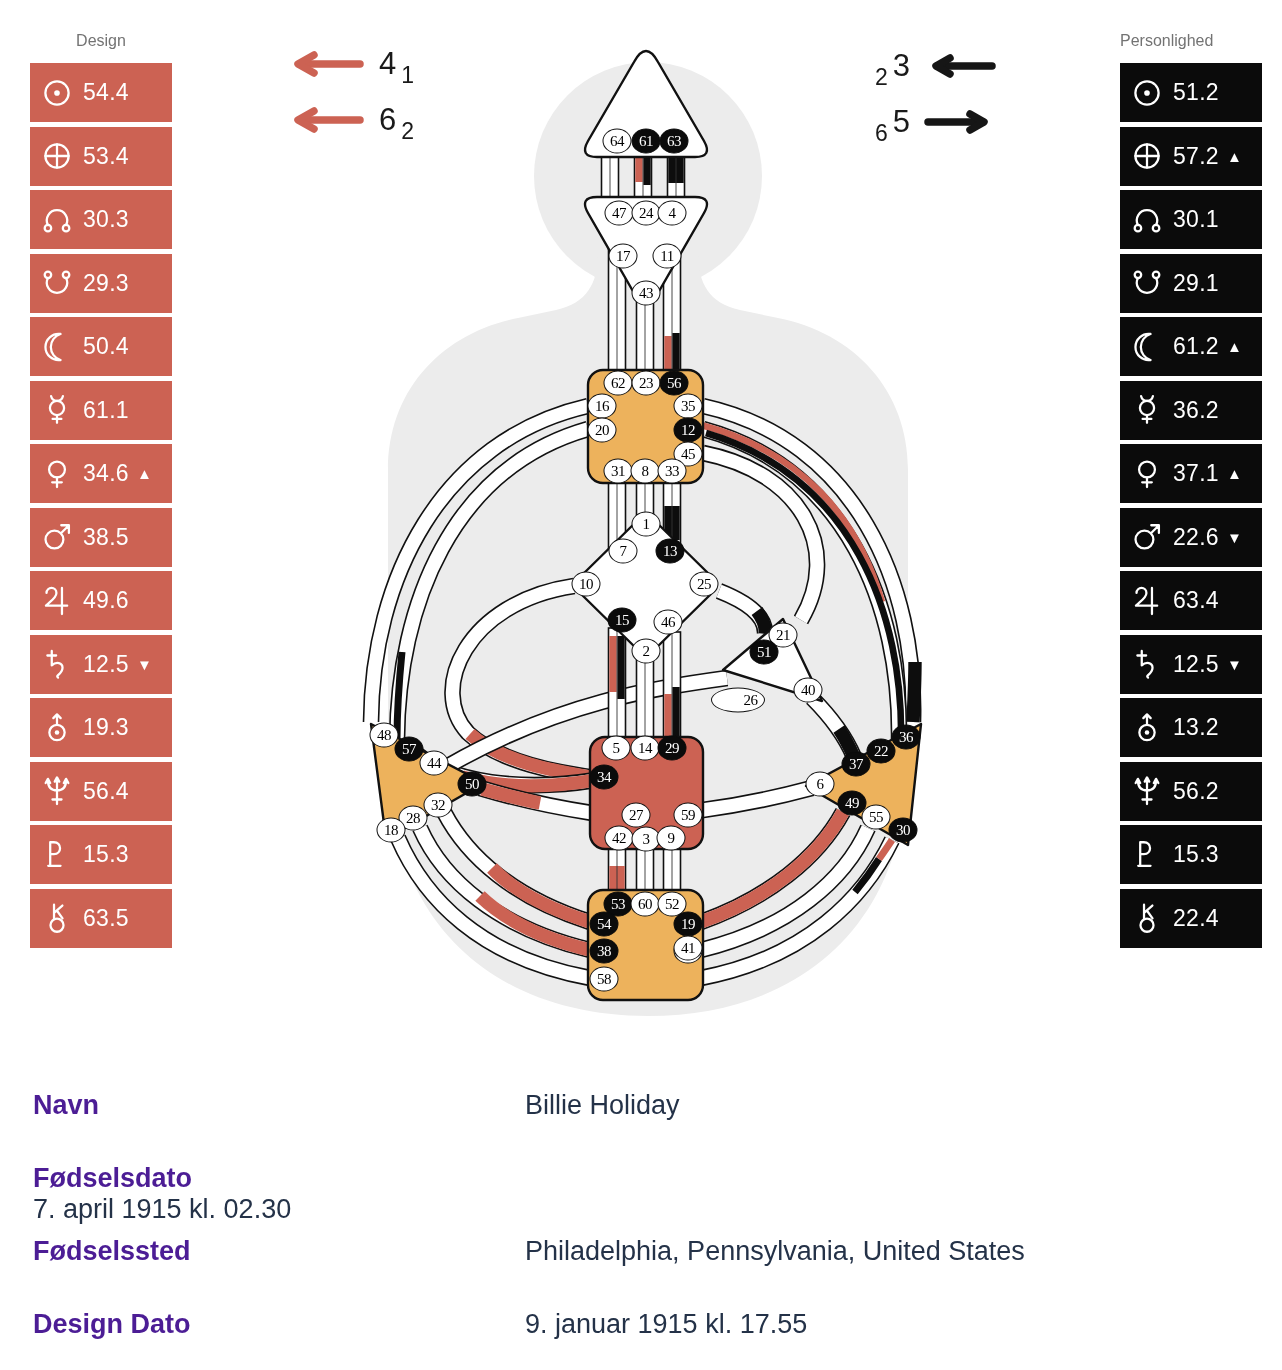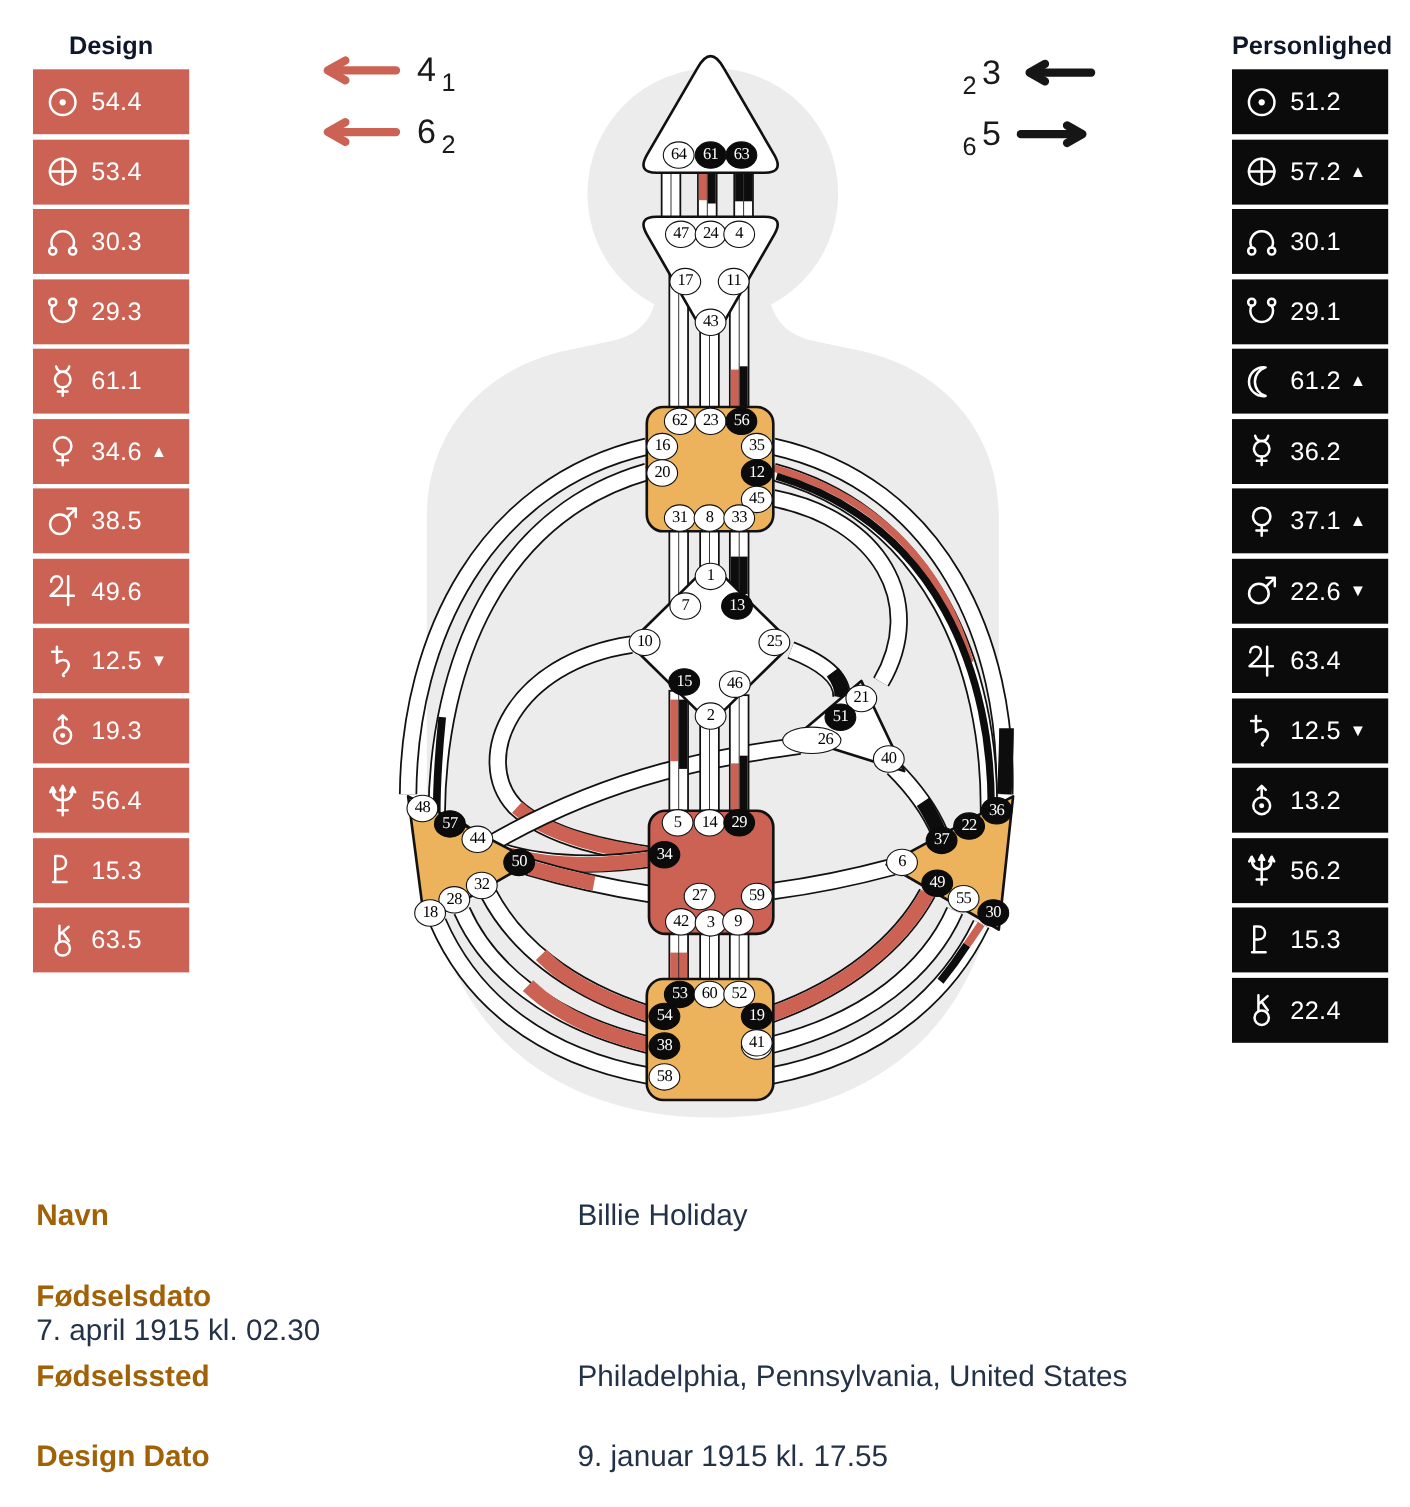--- a/index.html
+++ b/index.html
@@ -3,21 +3,21 @@
 <meta charset="utf-8">
 <style>
   html,body{margin:0;padding:0}
   body{width:1282px;height:1370px;position:relative;background:#fff;overflow:hidden;
        font-family:"Liberation Sans",sans-serif;color:#22304a}
 
   
   .panel{position:absolute;width:142px}
   #design-panel{left:30px;top:26px}
   #personality-panel{left:1120px;top:26px}
-  .panel-title{font-size:23px;font-weight:700;color:#0f172a;margin:0 0 7px 0;height:30px;line-height:30px}
+  .panel-title{font-size:16px;font-weight:400;color:#737373;margin:0 0 7px 0;height:30px;line-height:30px}
   #design-panel .panel-title{text-align:center}
   #personality-panel .panel-title{text-align:left;white-space:nowrap}
   .prow{height:59px;margin-bottom:4.5px;display:flex;align-items:center;
         padding:0 6px 0 10px;box-sizing:border-box;color:#fff}
   #design-panel .prow{background:var(--red,#cc6253)}
   #personality-panel .prow{background:var(--black,#0b0b0b)}
   .pglyph{width:34px;height:34px;flex:0 0 34px;margin-right:9px}
   .pglyph svg{width:34px;height:34px;display:block}
   .pglyph svg *{stroke:#fff;stroke-width:1.6;fill:none;stroke-linecap:round;stroke-linejoin:round}
   .pglyph svg .f{fill:#fff;stroke:none}
@@ -42,21 +42,21 @@
   .ag-sub{font-size:23px;position:relative;top:11px;margin:0 3px}
   svg.arr{display:block}
   svg.arr path{fill:none;stroke-width:7.5;stroke-linecap:round;stroke-linejoin:round}
   svg.arr.red path{stroke:var(--red,#cc6253)}
   svg.arr.blk path{stroke:#161616}
   .arr-gap{width:12px}
 
   
   #info-table{position:absolute;left:0;top:1070px;width:1282px}
   .info-row{position:absolute;left:33px;display:flex;font-size:27px;color:#243248}
-  .info-label{width:492px;font-weight:bold;color:#a16207}
+  .info-label{width:492px;font-weight:bold;color:#4c1d95}
   .info-value{font-weight:400}
 </style>
 </head>
 <body>
 
 <svg id="bodygraph-svg" width="1282" height="1370" viewBox="0 0 1282 1370">
   <g>
     <circle cx="648" cy="176" r="114" fill="#ececec"></circle>
     <path d="M388,470 C388,390 442,333 518,318 L556,310 C588,303 598,282 598,252
              L698,252 C698,282 708,303 740,310 L778,318 C854,333 908,390 908,470
@@ -195,21 +195,21 @@
     <div class="gate" style="left: 646px; top: 524px;">1</div>
     <div class="gate" style="left: 623px; top: 551px;">7</div>
     <div class="gate on" style="left: 670px; top: 551px;">13</div>
     <div class="gate" style="left: 586px; top: 584px;">10</div>
     <div class="gate" style="left: 704px; top: 584px;">25</div>
     <div class="gate on" style="left: 622px; top: 620px;">15</div>
     <div class="gate" style="left: 668px; top: 622px;">46</div>
     <div class="gate" style="left: 646px; top: 651px;">2</div>
     <div class="gate" style="left: 783px; top: 635px;">21</div>
     <div class="gate on" style="left: 764px; top: 652px;">51</div>
-    <div class="gate" style="left: 738px; top: 673px; padding-left: 25px;">26</div>
+    <div class="gate" style="left: 738px; top: 700px; padding-left: 25px;">26</div>
     <div class="gate" style="left: 808px; top: 690px;">40</div>
     <div class="gate" style="left: 384px; top: 735px;">48</div>
     <div class="gate on" style="left: 409px; top: 749px;">57</div>
     <div class="gate" style="left: 434px; top: 763px;">44</div>
     <div class="gate on" style="left: 472px; top: 784px;">50</div>
     <div class="gate" style="left: 438px; top: 805px;">32</div>
     <div class="gate" style="left: 413px; top: 818px;">28</div>
     <div class="gate" style="left: 391px; top: 830px;">18</div>
     <div class="gate" style="left: 616px; top: 748px;">5</div>
     <div class="gate" style="left: 645px; top: 748px;">14</div>
@@ -271,20 +271,28 @@
       </div>
       <div class="prow">
         <span class="pglyph">
           <svg viewBox="0 0 24 24">
             <path d="M5.6,8.4 A7.2,7.2 0 1 0 18.4,8.4"></path>
             <circle cx="5.6" cy="6.2" r="2.3"></circle>
             <circle cx="18.4" cy="6.2" r="2.3"></circle>
           </svg>
         </span>
         <span class="pval">29.3</span>
+      </div>
+      <div class="prow">
+        <span class="pglyph">
+          <svg viewBox="0 0 24 24">
+            <path d="M14.5,2.8 A9.3,9.3 0 1 0 14.5,21.2 A9.6,9.6 0 0 1 14.5,2.8 Z"></path>
+          </svg>
+        </span>
+        <span class="pval">50.4</span>
       </div>
       <div class="prow">
         <span class="pglyph">
           <svg viewBox="0 0 24 24">
             <circle cx="12" cy="10.6" r="5"></circle>
             <path d="M12,15.6 V21 M8.9,18.3 H15.1 M7.8,2.2 A4.3,4.3 0 0 0 16.2,2.2"></path>
           </svg>
         </span>
         <span class="pval">61.1</span>
       </div>

